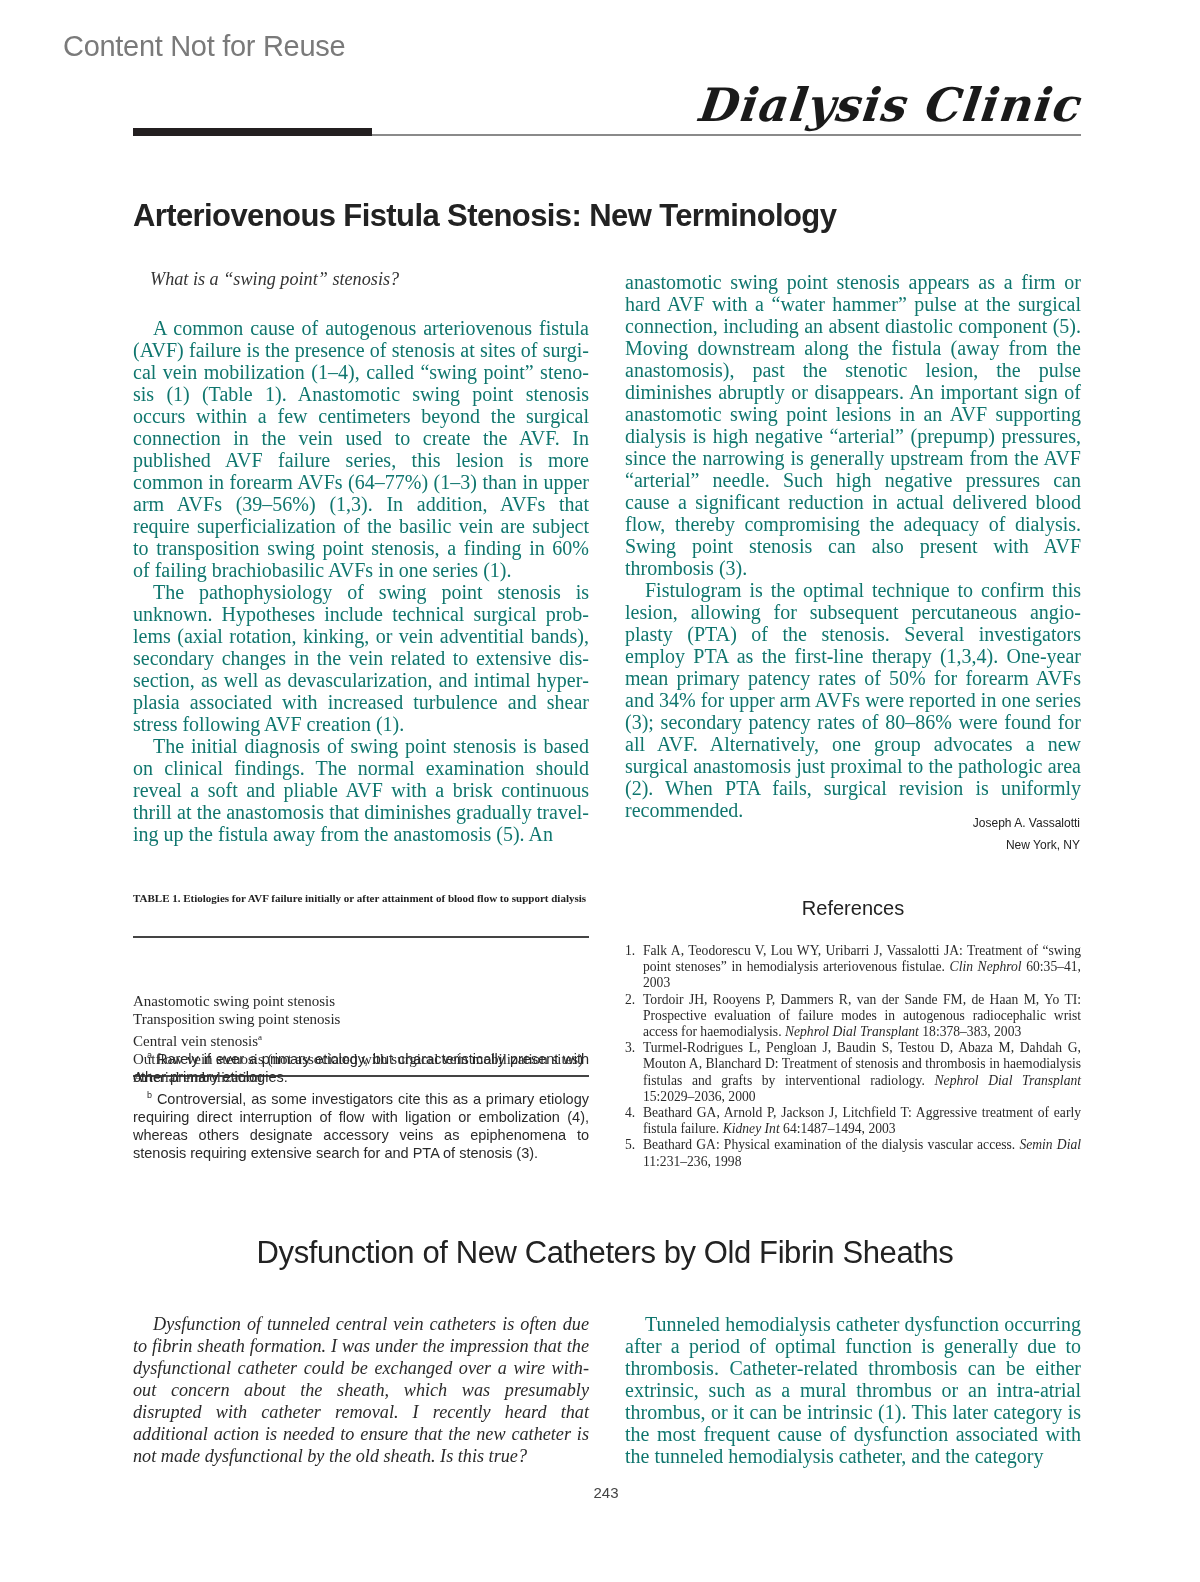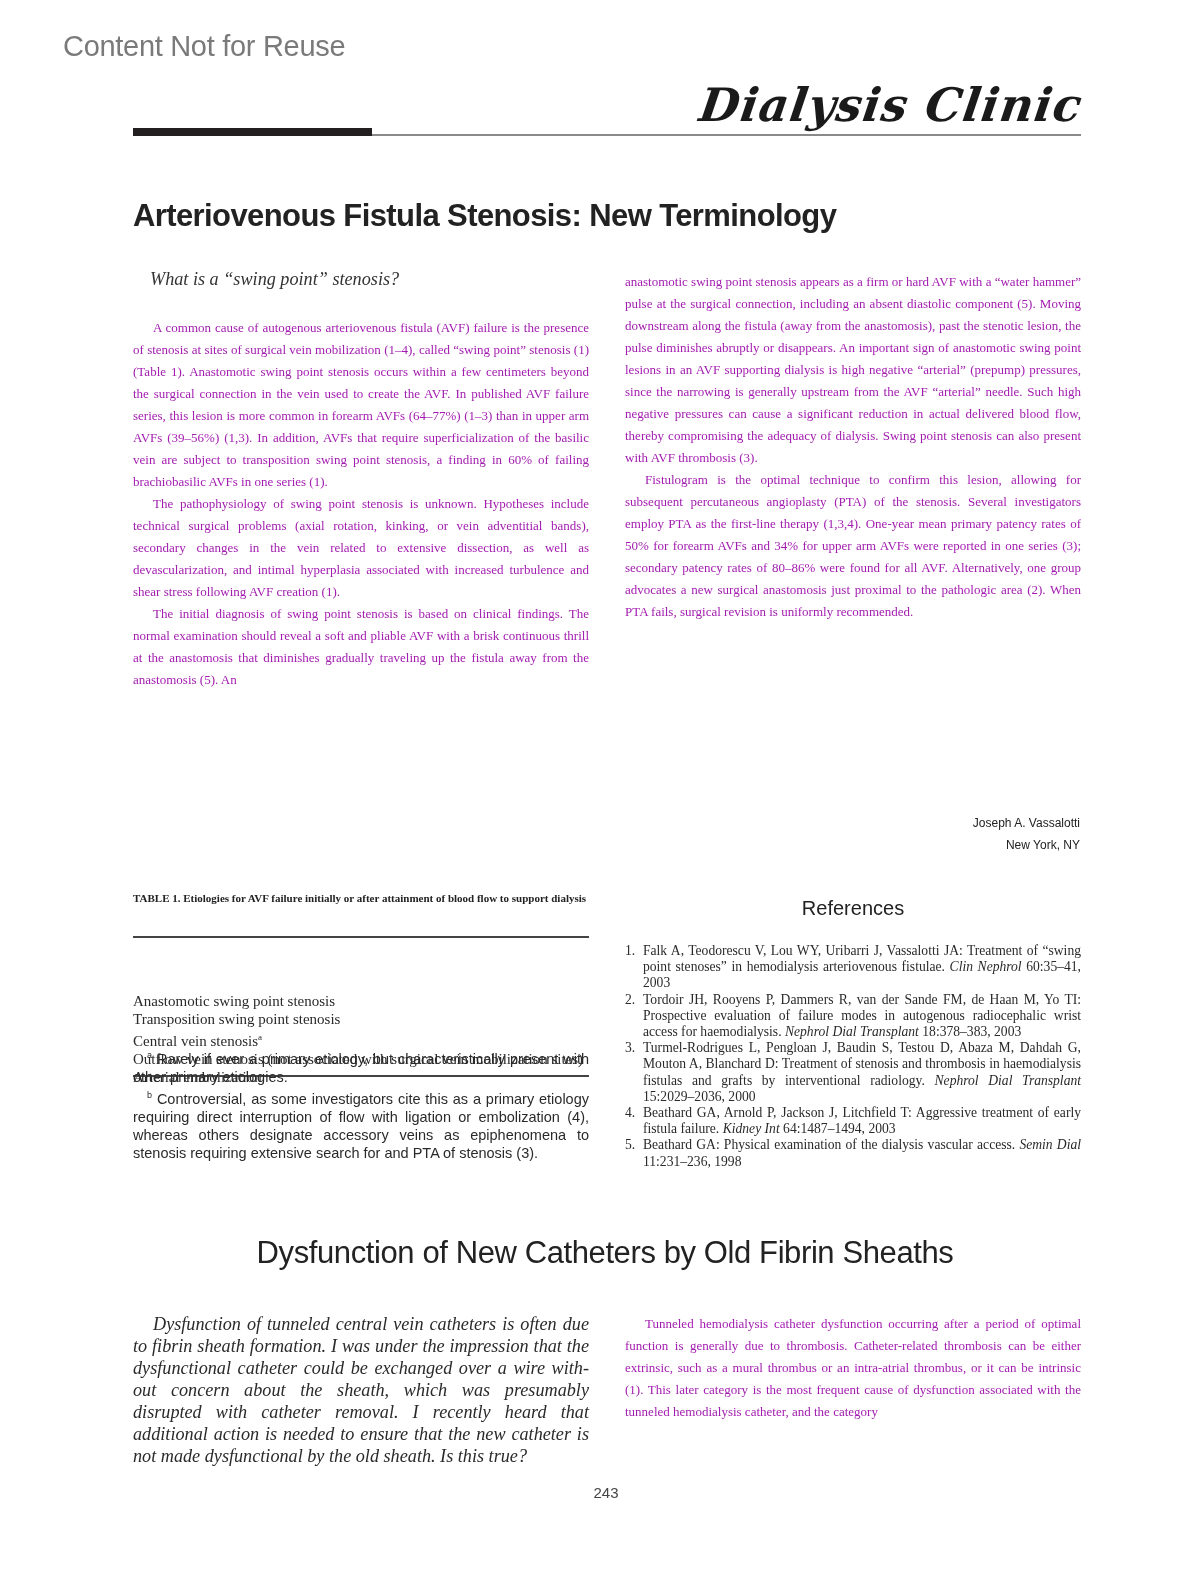--- a/index.html
+++ b/index.html
@@ -19,21 +19,21 @@
     }
     .rule-thick { left: 133px; top: 128px; width: 239px; height: 8px; background: #231f20; }
     .rule-thin { left: 133px; top: 134px; width: 948px; height: 2px; background: #8a8a8a; }
     .article-title {
       font-family: Liberation Sans, sans-serif;
       font-weight: bold; color: #222;
     }
     .t1 { left: 133px; top: 198px; font-size: 31px; letter-spacing: -0.6px; }
     .body-text {
       font-family: "Liberation Serif", serif;
-      font-size: 13px; line-height: 22px; color: #a21caf;
+      font-size: 20px; line-height: 22px; color: #0f766e;
       text-align: justify; hyphens: manual;
     }
     .body-text p { margin: 0; text-indent: 20px; }
     .col-left { left: 133px; width: 456px; }
     .col-right { left: 625px; width: 456px; }
     .question {
       font-family: "Liberation Serif", serif; font-style: italic;
       font-size: 18.2px; color: #333;
     }
     .q1 { left: 150px; top: 269px; }

